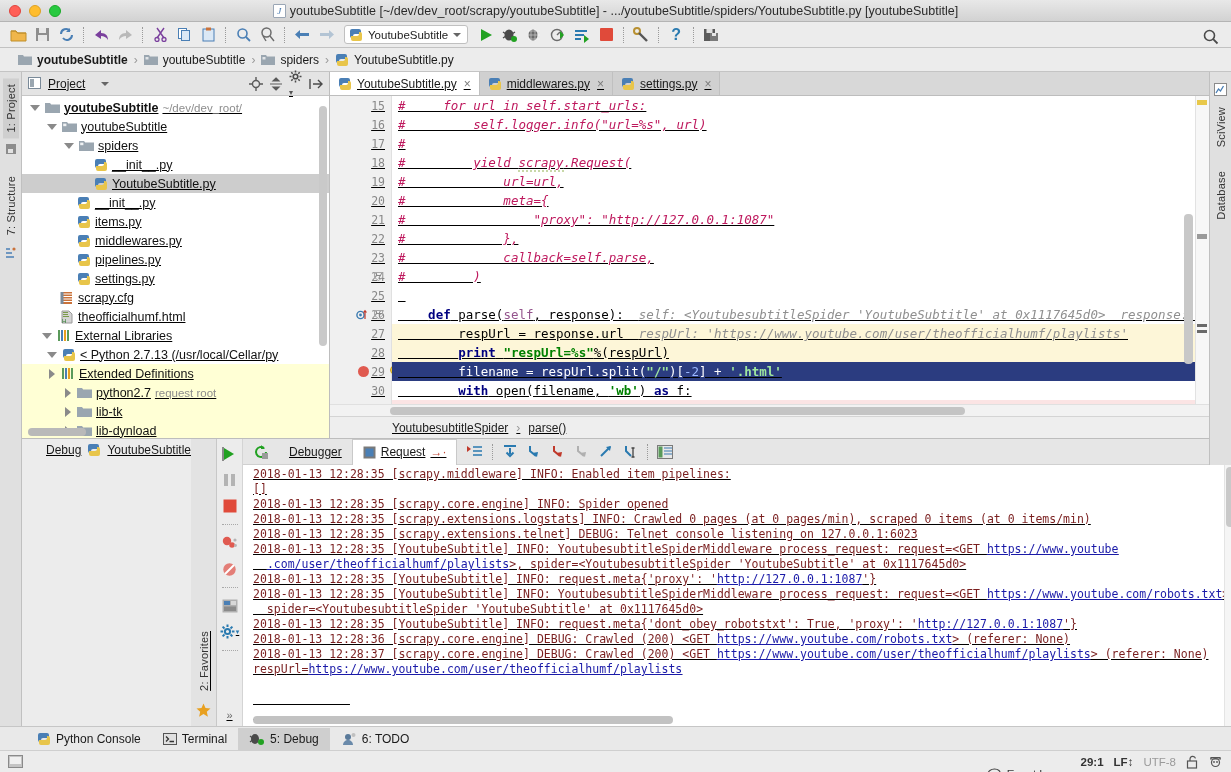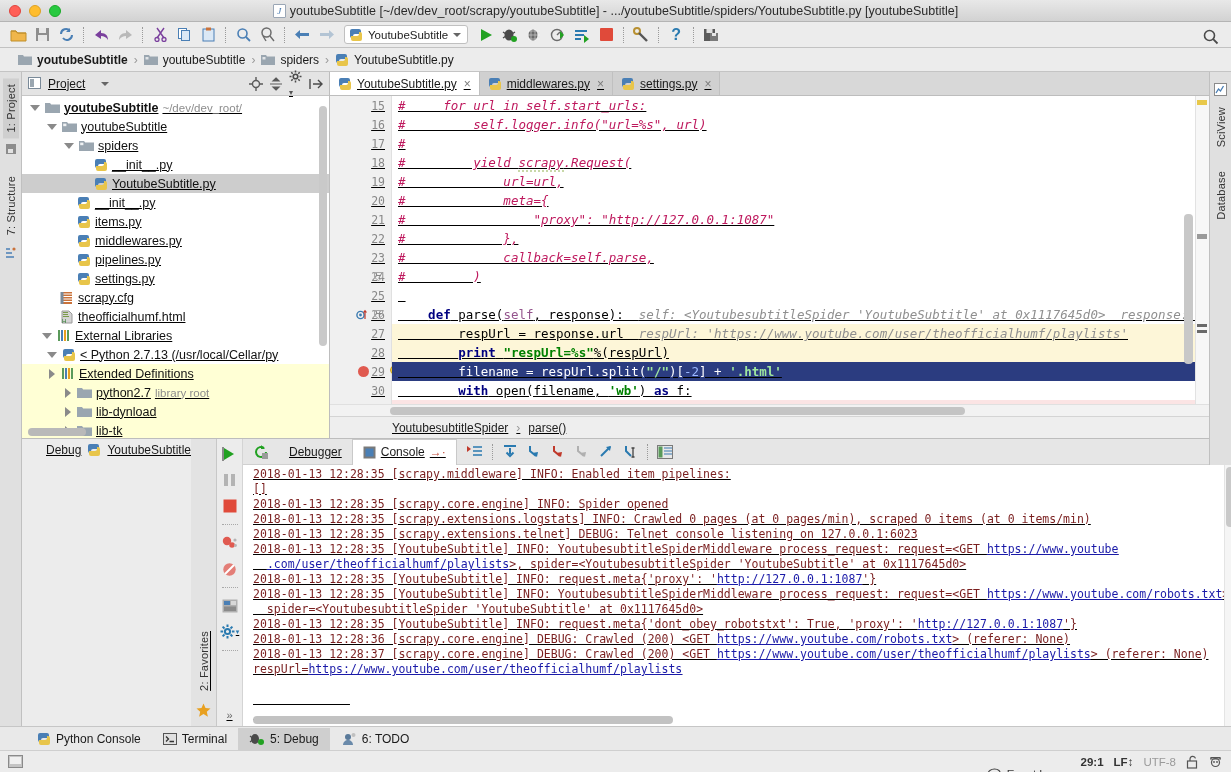--- a/index.html
+++ b/index.html
@@ -599,39 +599,39 @@
                 <span class="rlabel">Extended Definitions</span>
               </div>
               <div class="row lib" style="padding-left: 40px;">
                 <span class="arrow rt"></span>
                 <span>
                   <svg width="15" height="12" viewBox="0 0 15 12">
                     <path d="M0 1h5l1.2 1.6H15V11H0z" fill="#9aa6b0"></path>
                   </svg>
                 </span>
                 <span class="rlabel">python2.7</span>
-                <span class="rsub">library root</span>
+                <span class="rsub">request root</span>
               </div>
               <div class="row lib" style="padding-left: 40px;">
                 <span class="arrow rt"></span>
                 <span>
                   <svg width="15" height="12" viewBox="0 0 15 12">
                     <path d="M0 1h5l1.2 1.6H15V11H0z" fill="#9aa6b0"></path>
                   </svg>
                 </span>
-                <span class="rlabel">lib-dynload</span>
+                <span class="rlabel">lib-tk</span>
               </div>
               <div class="row lib" style="padding-left: 40px;">
                 <span class="arrow rt"></span>
                 <span>
                   <svg width="15" height="12" viewBox="0 0 15 12">
                     <path d="M0 1h5l1.2 1.6H15V11H0z" fill="#9aa6b0"></path>
                   </svg>
                 </span>
-                <span class="rlabel">lib-tk</span>
+                <span class="rlabel">lib-dynload</span>
               </div>
               <div class="tree-hscroll"></div>
               <div class="tree-vscroll"></div>
             </div>
         </div>
 
         <div class="editor">
           <div class="etabs" id="etabs">
               <div class="etab active">
                 <span>
@@ -868,21 +868,21 @@
                   </svg>
               </span>
               <span class="dtab">
                 <span>Debugger</span>
               </span>
               <span class="dtab active">
                 <svg width="13" height="13" viewBox="0 0 13 13">
                     <rect x="0.5" y="0.5" width="12" height="12" fill="#7a7a7a"></rect>
                     <rect x="2.5" y="2.5" width="8" height="8" fill="#4a7fb5"></rect>
                   </svg>
-                <span>Console</span>
+                <span>Request</span>
                 <span style="color:#c04a3a;">→·</span>
               </span>
               <span class="dtool" style="margin-left:6px;">
                 <svg width="16" height="14" viewBox="0 0 16 14">
                     <path d="M0 1l4 3-4 3z" fill="#c0392b"></path>
                     <path d="M6 2h9M6 6h9M6 10h9" stroke="#2a7ab0" stroke-width="1.6"></path>
                   </svg>
               </span>
               <span class="sep"></span>
               <span class="dtool">

